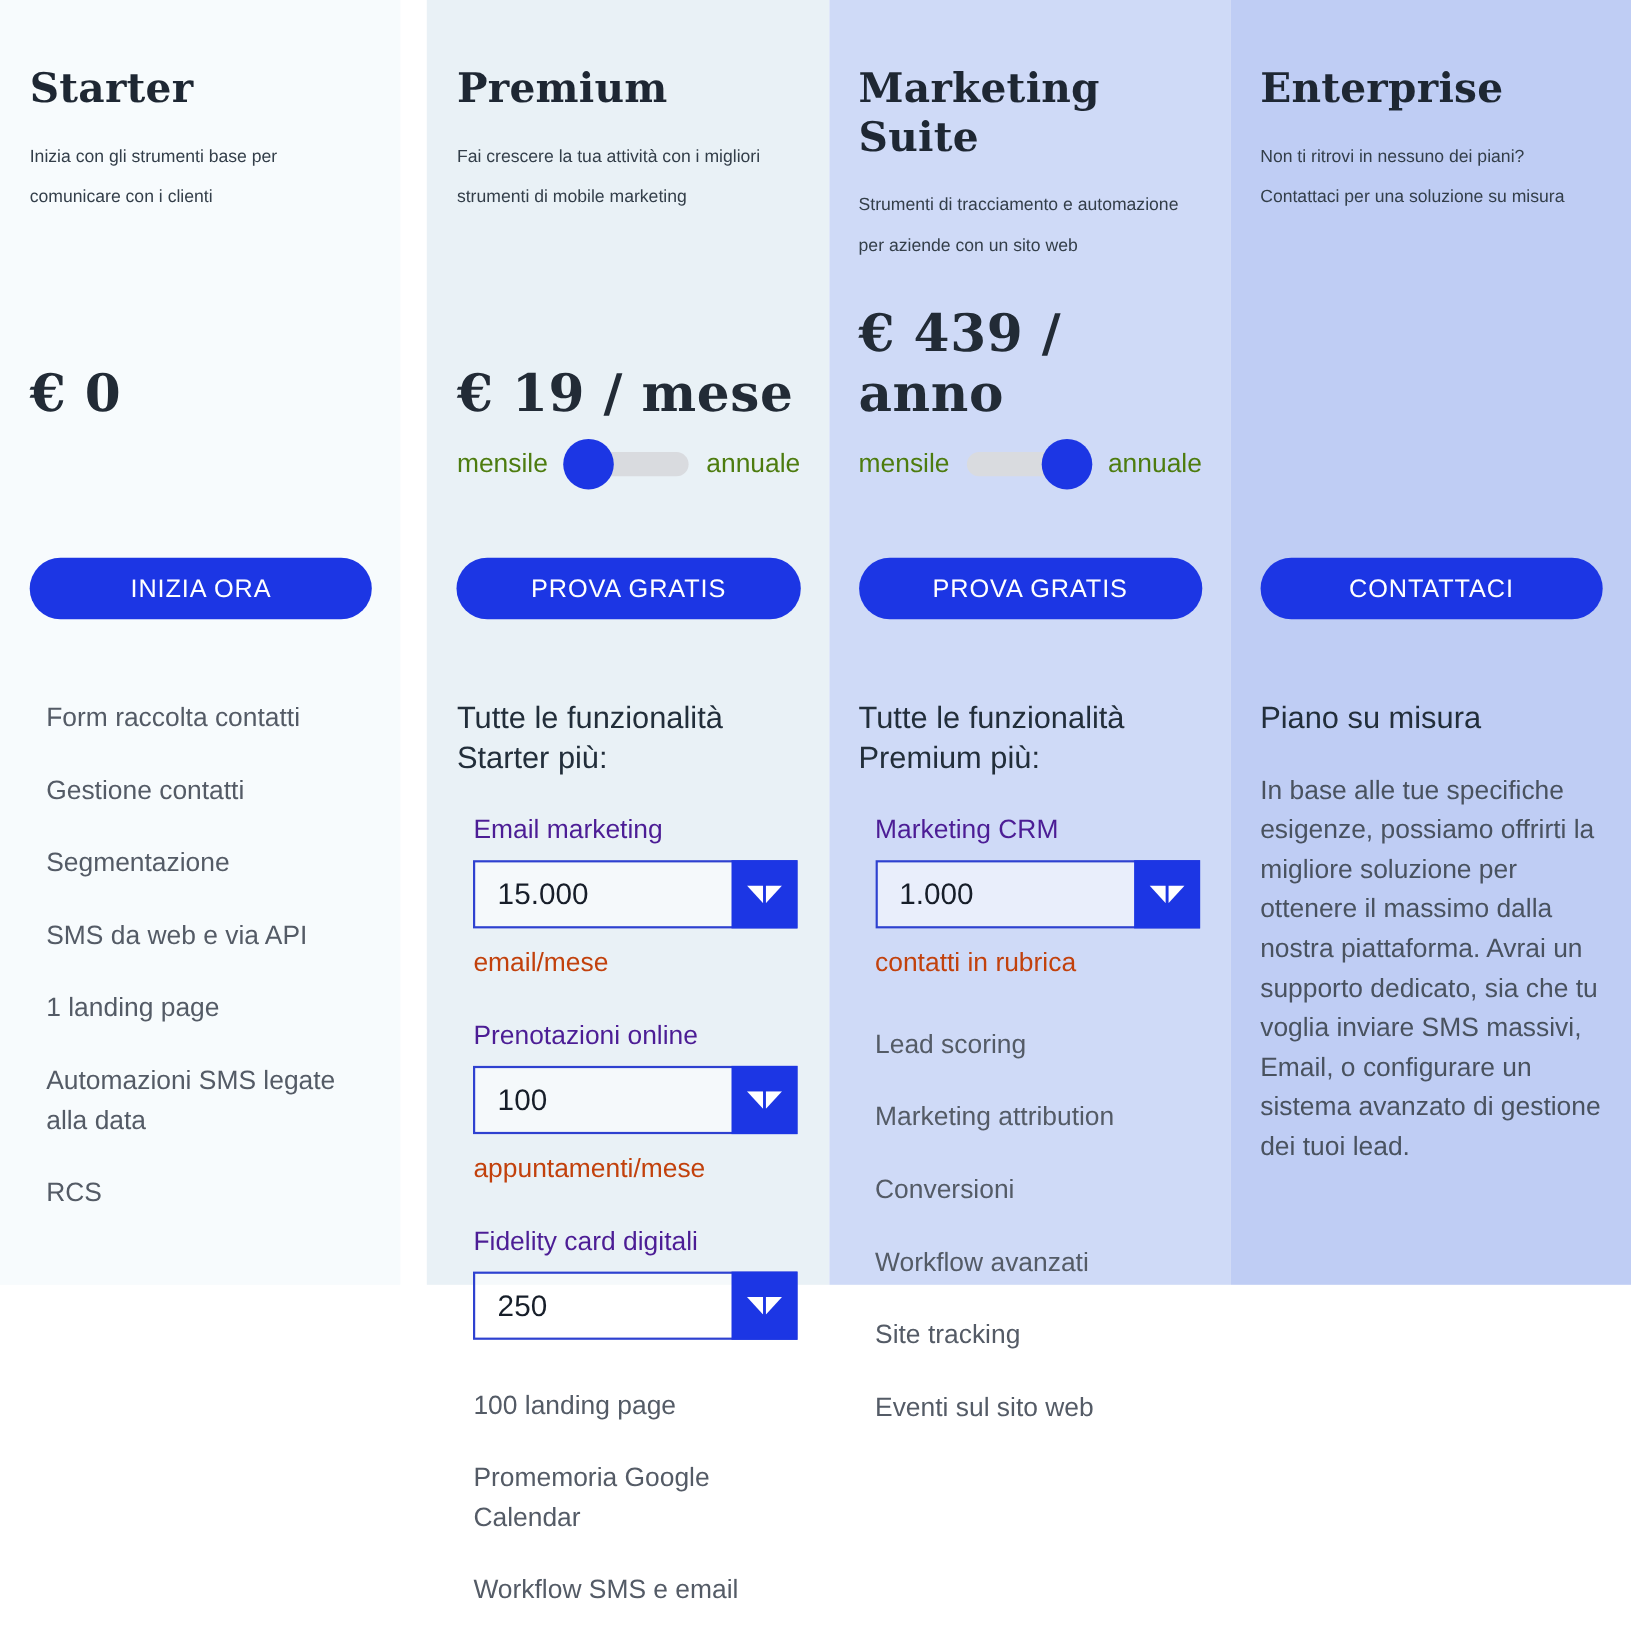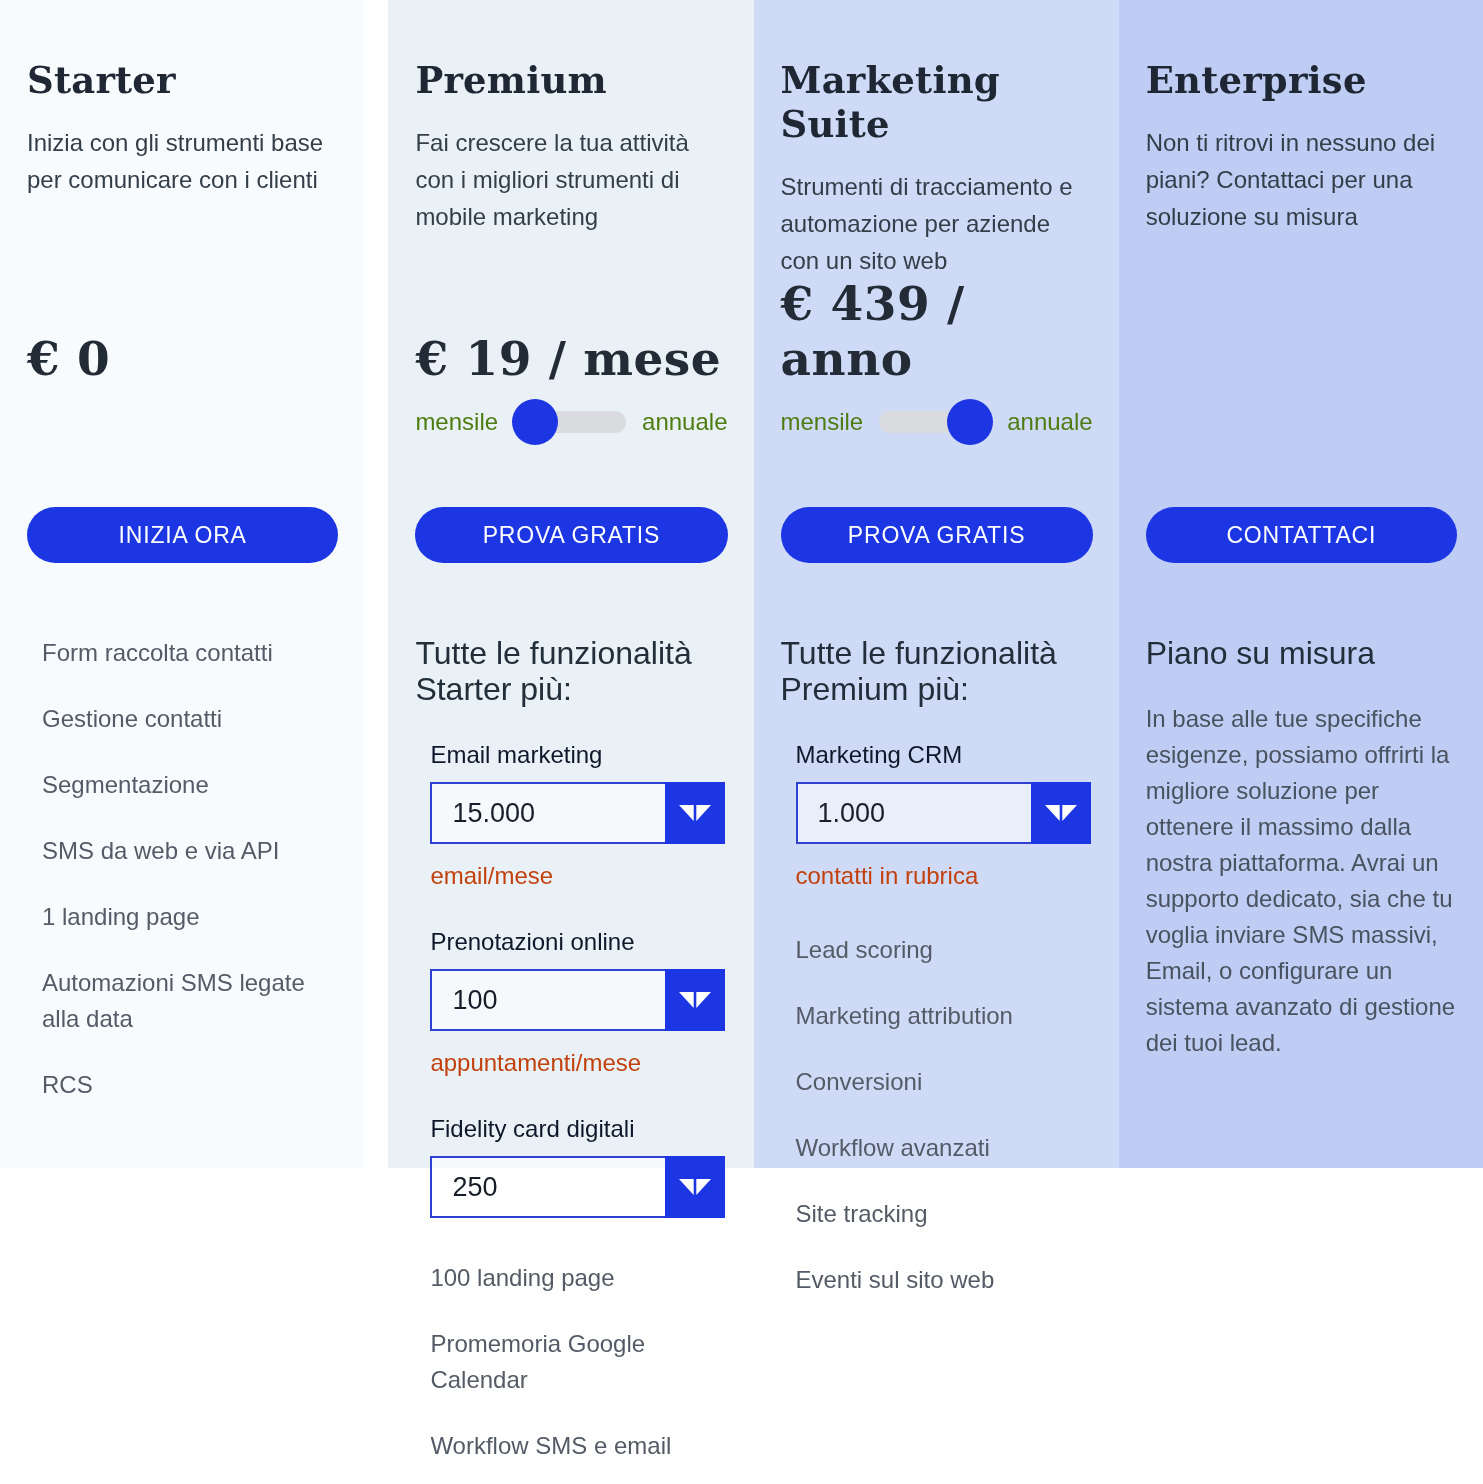--- a/index.html
+++ b/index.html
@@ -8,21 +8,21 @@
 
   .pricing { display:flex; width:1483px; height:1168px; }
   .plan { flex:1 1 25%; padding:58px 26px 0 27px; }
 
   .plan-header { height:250px; }
   .plan-title {
     font-family:"DejaVu Serif", serif;
     font-size:37px; font-weight:700; color:#1e2733; letter-spacing:.2px;
   }
   .plan-desc {
-    margin-top:22px; font-size:24px; line-height:37px; color:#333e49;
+    margin-top:22px; font-size:16px; line-height:37px; color:#333e49;
     max-width:330px;
   }
 
   .price-area {
     height:78px;
     font-family:"DejaVu Serif", serif;
     font-size:47px; font-weight:700; color:#222b36; letter-spacing:.5px;
     display:flex; align-items:flex-end;
   }
 
@@ -40,27 +40,27 @@
   .knob-right .knob { right:-2px; }
 
   .cta {
     display:block; width:100%; height:56px; margin-top:49px;
     border:none; border-radius:28px; color:#ffffff;
     font-family:"Liberation Sans", sans-serif;
     font-size:23px; letter-spacing:.8px; cursor:pointer;
   }
 
   .features { margin-top:72px; padding-bottom:40px; }
-  .features-heading { font-size:32px; line-height:36px; color:#222e3a; max-width:330px; margin-bottom:30px; }
+  .features-heading { font-size:28px; line-height:36px; color:#222e3a; max-width:330px; margin-bottom:30px; }
   .feat {
     font-size:24px; line-height:36px; color:#545b66;
     padding-left:15px; margin-bottom:30px; max-width:315px; list-style:none;
   }
   .select-group { padding-left:15px; margin-bottom:30px; }
-  .select-label { font-size:24px; line-height:36px; color:#0f172a; }
+  .select-label { font-size:24px; line-height:36px; color:#4c1d95; }
   .selectbox {
     margin-top:9px; width:295px; height:62px; display:flex;
     border:2px solid #2e41d0; background:rgba(255,255,255,0.55); cursor:pointer;
   }
   .select-value {
     flex:1; display:flex; align-items:center; padding-left:20px;
     font-size:27px; color:#171e29;
   }
   .select-btn {
     width:60px; flex:0 0 60px; display:flex; align-items:center; justify-content:center;

